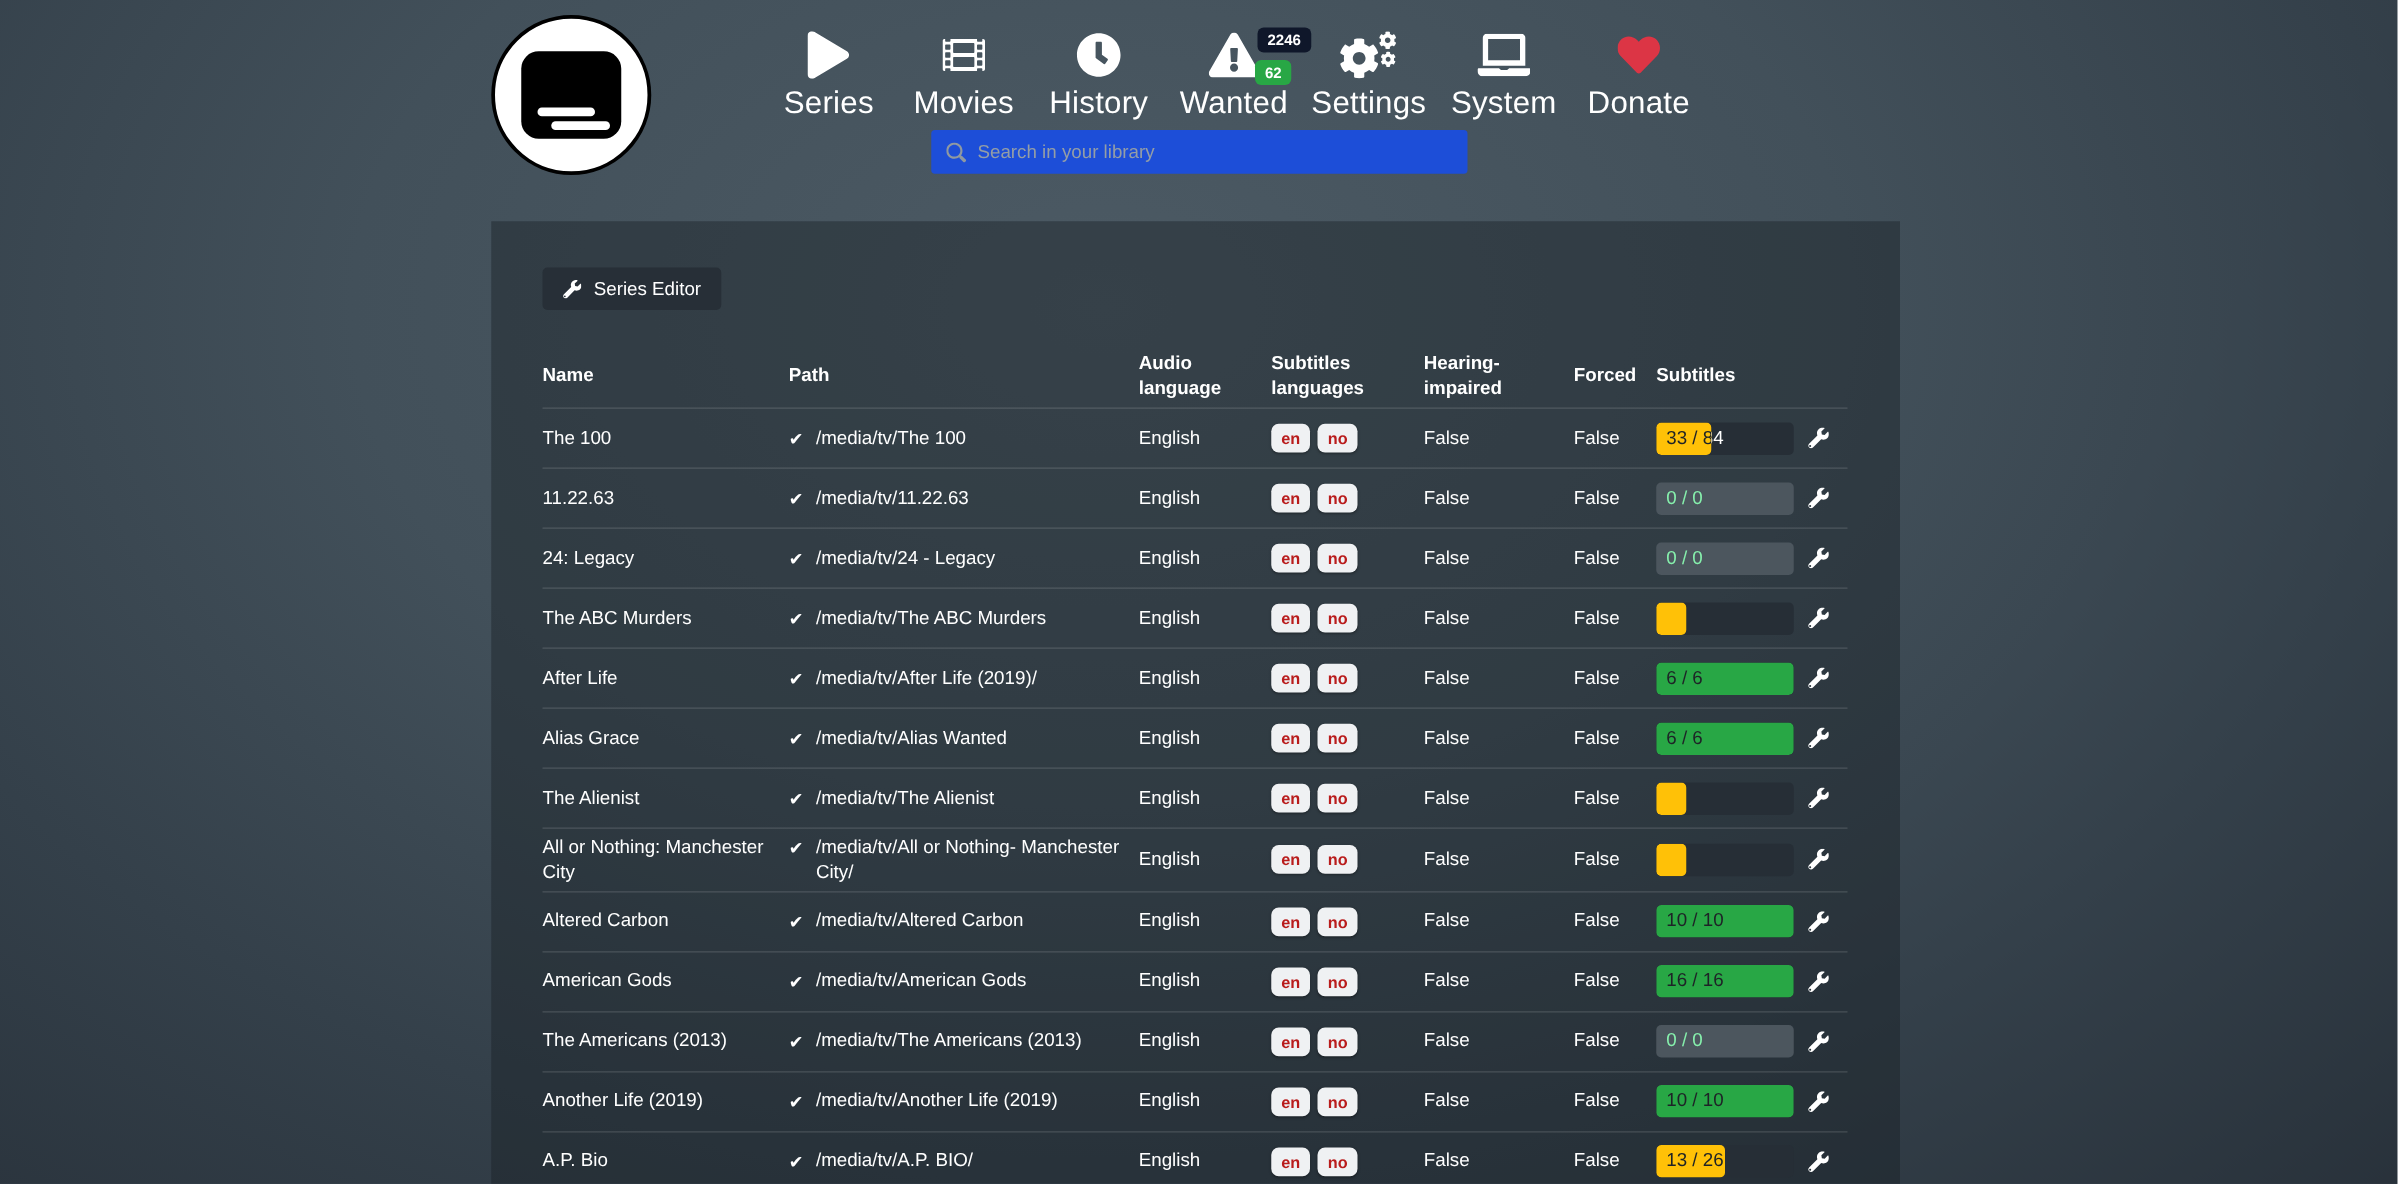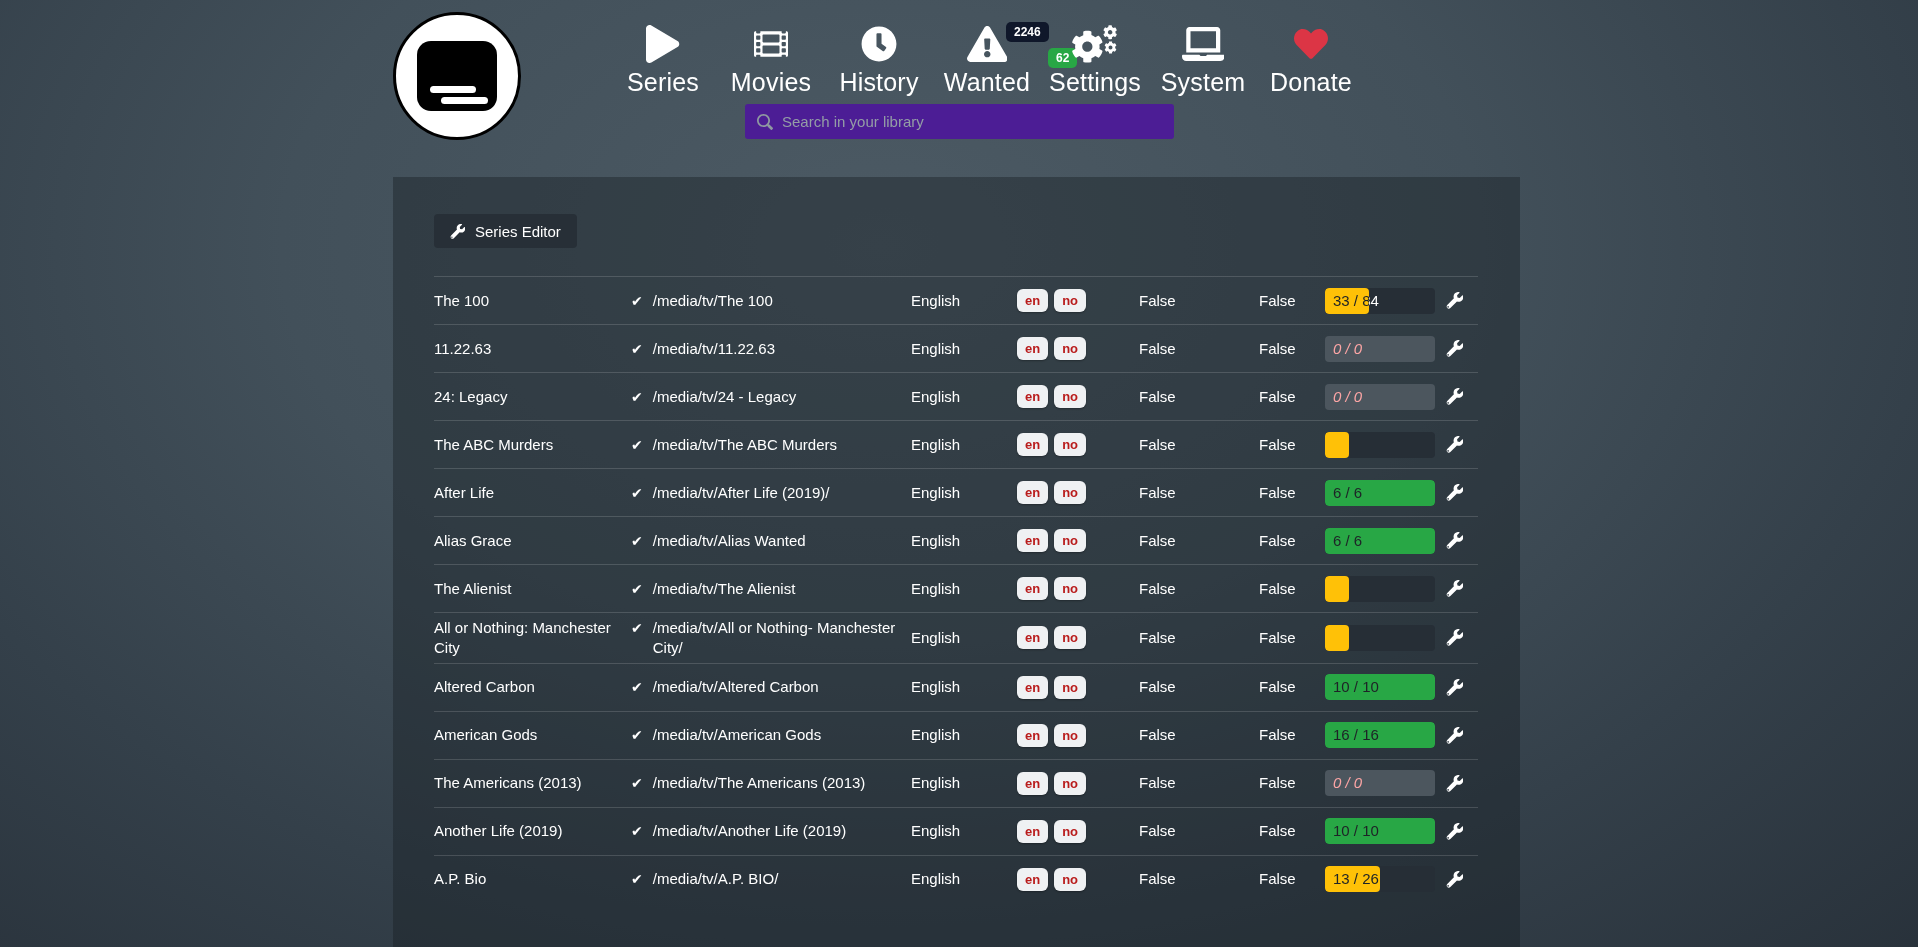--- a/index.html
+++ b/index.html
@@ -20,21 +20,21 @@
   .sub-line.l2 { left:30%; width:58%; bottom:11%; }
   .nav-list { position:absolute; left:612px; top:22px; display:flex; gap:6px; }
   .nav-item { position:relative; width:102px; display:flex; flex-direction:column;
           align-items:center; cursor:pointer; }
   .nav-icon { height:44px; display:flex; align-items:center; justify-content:center; color:#fff; }
   .nav-icon svg { height:36px; }
   .nav-label { font-size:25px; color:#fff; margin-top:2px; letter-spacing:.2px; }
   .nav-badge { position:absolute; color:#fff; font-weight:bold; font-size:12px;
           padding:4px 8px; border-radius:5px; line-height:1; }
   .searchbar { position:absolute; left:745px; top:104px; width:429px; height:35px;
-          background:#4c1d95; border-radius:3px; display:flex; align-items:center;
+          background:#1d4ed8; border-radius:3px; display:flex; align-items:center;
           padding:0 12px; gap:9px; }
   .searchbar svg { width:16px; height:16px; color:#8f99a1; flex:none; }
   .searchbar input { background:transparent; border:none; outline:none; color:#cfd6db;
           font-size:15px; width:100%; font-family:inherit; }
   .searchbar input::placeholder { color:#949ea6; }
   
   .panel { position:absolute; left:393px; top:177px; width:1127px; height:770px;
           background:rgba(24,30,35,0.42); padding:37px 41px 0 41px; }
   .series-editor { display:inline-flex; align-items:center; gap:10px; height:34px;
           background:#272f37; color:#fff; border:none; border-radius:4px; padding:0 16px;
@@ -53,21 +53,21 @@
   .check { font-size:14px; line-height:20px; flex:none; }
   .lang-badge { display:inline-block; background:#eff1f3; color:#b91c1c; font-size:13px;
           font-weight:bold; padding:5px 8px; border-radius:6px; margin-right:6px;
           box-shadow:0 1px 2px rgba(0,0,0,.3); line-height:1; }
   .progress { position:relative; width:110px; height:26px; border-radius:4px;
           background:#262e36; overflow:hidden; }
   .progress.empty { background:#4c565e; }
   .lbl { position:absolute; left:8px; top:0; width:102px; height:26px; line-height:26px;
           font-size:15px; white-space:nowrap; }
   .lbl-back { color:#fff; }
-  .progress.empty .lbl-back { color:#fca5a5;font-style:italic; }
+  .progress.empty .lbl-back { color:#86efac; }
   .fill { position:absolute; left:0; top:0; bottom:0; border-radius:4px; overflow:hidden; }
   .progress.warning .fill { background:#ffc107; }
   .progress.success .fill { background:#28a745; }
   .lbl-front { color:#1e2327; }
   .row-edit { background:transparent; border:none; color:#fff; cursor:pointer;
           width:100%; display:flex; justify-content:center; padding:0; }
   .row-edit svg { width:17px; height:17px; }
   svg { fill:currentColor; }
 </style>
 </head>
@@ -109,21 +109,21 @@
   </div>
 
   <div class="nav-item">
     <div class="nav-icon">
           <svg viewBox="0 0 576 512" style="height:36px">
             <path d="M569.5 440C588 472 564.8 512 527.9 512H48.1c-36.9 0-60-40.1-41.6-72L246.4 24c18.5-32 64.7-32 83.2 0l239.9 416zM288 354c-25.4 0-46 20.6-46 46s20.6 46 46 46 46-20.6 46-46-20.6-46-46-46zm-43.7-165.3l7.4 136c.3 6.4 5.6 11.3 12 11.3h48.5c6.4 0 11.6-5 12-11.3l7.4-136c.4-6.9-5.1-12.7-12-12.7h-63.4c-6.9 0-12.4 5.8-12 12.7z"></path>
           </svg>
         </div>
     <div class="nav-label">Wanted</div>
   <span class="nav-badge" style="background: #0f172a; left: 70px; top: 0px; text-align: center;">2246</span>
-        <span class="nav-badge" style="background: rgb(40, 167, 69); left: 68px; top: 26px; margin-left: 44px;">62</span>
+        <span class="nav-badge" style="background: rgb(40, 167, 69); left: 68px; top: 26px;">62</span>
       </div>
 
   <div class="nav-item">
     <div class="nav-icon">
           <svg viewBox="0 0 640 512" style="height:38px">
             <defs>
               <path id="cog" d="M487.4 315.7l-42.6-24.6c4.3-23.2 4.3-47 0-70.2l42.6-24.6c4.9-2.8 7.1-8.6 5.5-14-11.1-35.6-30-67.8-54.7-94.6-3.8-4.1-10-5.1-14.8-2.3L380.8 110c-17.9-15.4-38.5-27.3-60.8-35.1V25.8c0-5.6-3.9-10.5-9.4-11.7-36.7-8.2-74.3-7.8-109.2 0-5.5 1.2-9.4 6.1-9.4 11.7V75c-22.2 7.9-42.8 19.8-60.8 35.1L88.7 85.5c-4.9-2.8-11-1.9-14.8 2.3-24.7 26.7-43.6 58.9-54.7 94.6-1.7 5.4.6 11.2 5.5 14L67.3 221c-4.3 23.2-4.3 47 0 70.2l-42.6 24.6c-4.9 2.8-7.1 8.6-5.5 14 11.1 35.6 30 67.8 54.7 94.6 3.8 4.1 10 5.1 14.8 2.3l42.6-24.6c17.9 15.4 38.5 27.3 60.8 35.1v49.2c0 5.6 3.9 10.5 9.4 11.7 36.7 8.2 74.3 7.8 109.2 0 5.5-1.2 9.4-6.1 9.4-11.7v-49.2c22.2-7.9 42.8-19.8 60.8-35.1l42.6 24.6c4.9 2.8 11 1.9 14.8-2.3 24.7-26.7 43.6-58.9 54.7-94.6 1.5-5.5-.7-11.3-5.6-14.1zM256 336c-44.1 0-80-35.9-80-80s35.9-80 80-80 80 35.9 80 80-35.9 80-80 80z"></path>
             </defs>
             <use href="#cog" transform="translate(0,72) scale(0.86)"></use>
             <use href="#cog" transform="translate(430,0) scale(0.38)"></use>
@@ -161,20 +161,30 @@
 
 <div class="panel">
   <button class="series-editor">
     <svg viewBox="0 0 512 512">
         <path d="M507.73 109.1c-2.24-9.03-13.54-12.09-20.12-5.51l-74.36 74.36-67.88-11.31-11.31-67.88 74.36-74.36c6.62-6.62 3.43-17.9-5.66-20.16C355.2-7.61 304.75 3.28 267.31 40.71c-40.33 40.33-50.03 99.66-29.17 149.4L38.6 389.65c-25.57 25.57-25.57 67.02 0 92.59s67.02 25.57 92.59 0l199.27-199.27c49.85 20.98 109.21 11.22 149.59-29.16 37.33-37.34 48.26-87.74 27.68-144.71zM64 472c-13.25 0-24-10.75-24-24 0-13.26 10.75-24 24-24s24 10.74 24 24c0 13.25-10.75 24-24 24z"></path>
       </svg>
     <span>Series Editor</span>
   </button>
 
   <div class="table">
+    <div class="thead">
+      <div class="cell">Name</div>
+      <div class="cell">Path</div>
+      <div class="cell">Audio language</div>
+      <div class="cell">Subtitles languages</div>
+      <div class="cell">Hearing-impaired</div>
+      <div class="cell">Forced</div>
+      <div class="cell">Subtitles</div>
+      <div class="cell"></div>
+    </div>
     <div id="tbody">
   <div class="trow">
     <div class="cell c-name">The 100</div>
     <div class="cell c-path">
       <span class="check">✔</span>
       <span class="path-text">/media/tv/The 100</span>
     </div>
     <div class="cell c-audio">English</div>
     <div class="cell c-langs"><span class="lang-badge">en</span><span class="lang-badge">no</span></div>
     <div class="cell c-hi">False</div>

